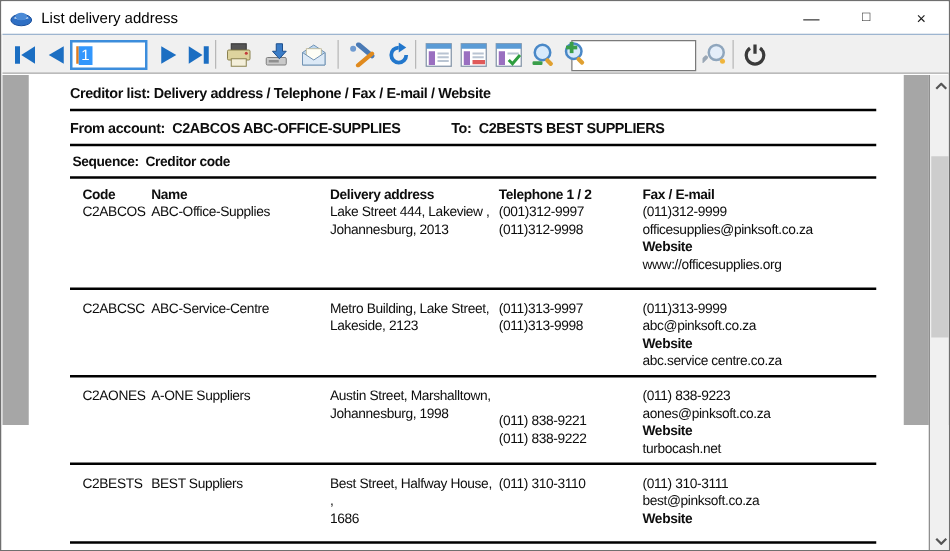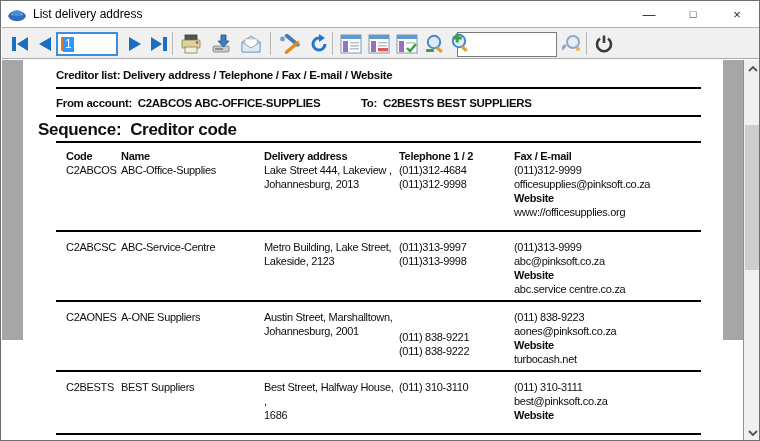--- a/index.html
+++ b/index.html
@@ -234,21 +234,21 @@
       <div class="abs b" style="left:33px; top:36px; font-size:11.5px;">
         <span>From account:</span>&nbsp;
         <span>C2ABCOS ABC-OFFICE-SUPPLIES</span>
       </div>
       <div class="abs b" style="left:338px; top:36px; font-size:11.5px;">
         <span>To:</span>&nbsp;
         <span>C2BESTS BEST SUPPLIERS</span>
       </div>
       <div class="hline" style="top:55px;"></div>
 
-      <div class="abs b" style="left:15px; top:63px; font-size:17px;">
+      <div class="abs b" style="left:35px; top:63px; font-size:11px;">
         <span>Sequence:</span>&nbsp;
         <span>Creditor code</span>
       </div>
       <div class="hline" style="top:81px;"></div>
 
       <div>
         <div class="cell b col-code" style="top:89px;">Code</div>
         <div class="cell b col-name" style="top:89px;">Name</div>
         <div class="cell b col-addr" style="top:89px;">Delivery address</div>
         <div class="cell b col-tel" style="top:89px;">Telephone 1 / 2</div>
@@ -256,21 +256,21 @@
       </div>
 
       <div>
         <div class="cell col-code" style="top:103px;">C2ABCOS</div>
         <div class="cell col-name" style="top:103px;">ABC-Office-Supplies</div>
         <div class="cell col-addr" style="top:103px;">
           <div>Lake Street 444, Lakeview ,</div>
             <div>Johannesburg, 2013</div>
         </div>
         <div class="cell col-tel" style="top:103px;">
-          <div>(011)312-4684</div>
+          <div>(001)312-9997</div>
             <div>(011)312-9998</div>
         </div>
         <div class="cell col-fax" style="top:103px;">
           <div>(011)312-9999</div>
           <div>officesupplies@pinksoft.co.za</div>
           <div class="b">Website</div>
           <div>www://officesupplies.org</div>
         </div>
         <div class="hline" style="top:170px; height:1.5px;"></div>
       </div>
@@ -293,21 +293,21 @@
           <div>abc.service centre.co.za</div>
         </div>
         <div class="hline" style="top:240px; height:1.5px;"></div>
       </div>
 
       <div>
         <div class="cell col-code" style="top:250px;">C2AONES</div>
         <div class="cell col-name" style="top:250px;">A-ONE Suppliers</div>
         <div class="cell col-addr" style="top:250px;">
           <div>Austin Street, Marshalltown,</div>
-            <div>Johannesburg, 2001</div>
+            <div>Johannesburg, 1998</div>
         </div>
         <div class="cell col-tel" style="top:250px;margin-top:20px;">
           <div>(011) 838-9221</div>
             <div>(011) 838-9222</div>
         </div>
         <div class="cell col-fax" style="top:250px;">
           <div>(011) 838-9223</div>
           <div>aones@pinksoft.co.za</div>
           <div class="b">Website</div>
           <div>turbocash.net</div>

